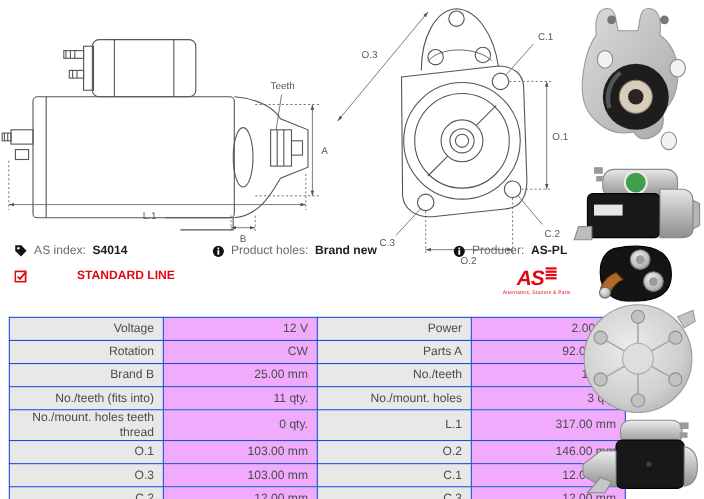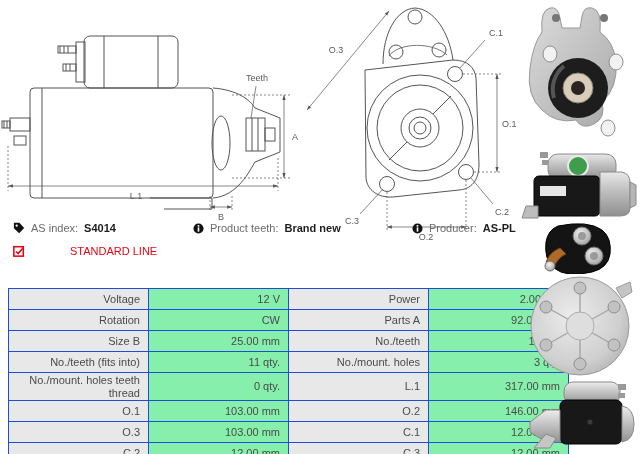--- a/index.html
+++ b/index.html
@@ -8,33 +8,33 @@
   
   .drawings{position:absolute;left:0;top:0;width:520px;height:233px;}
   .svg-abs{position:absolute;top:0;}
   svg text{font-family:"Liberation Sans",sans-serif;font-size:9px;fill:#5a5a5a;}
   
   .info-row{position:absolute;left:0;top:220px;width:520px;height:50px;font-size:11px;}
   .info-col{position:absolute;top:0;}
   .info-line{display:flex;align-items:center;gap:6px;height:16px;margin-bottom:7px;white-space:nowrap;}
   .info-line .txt{color:#6b6b6b;}
   .info-line b{color:#1d1d1d;font-weight:bold;}
-  .red-line, .red-line b{color:#e30613 !important;font-weight:normal;gap:45px;}
+  .red-line, .red-line b{color:#e30613 !important;font-weight:bold;gap:45px;}
   .ico{flex:0 0 auto;display:inline-block;line-height:0;}
   .as-logo{margin-top:2px;margin-left:44px;width:64px;text-align:center;}
   .as-logo .mark{font-style:italic;font-weight:bold;font-size:19px;color:#e30613;letter-spacing:-1px;line-height:17px;}
   .as-logo .bars{display:inline-block;vertical-align:4px;margin-left:2px;}
   .as-logo .bars i{display:block;width:10px;height:2px;background:#e30613;margin-bottom:1px;}
   .as-logo .sub{font-size:4.5px;color:#e30613;margin-top:1px;letter-spacing:0.2px;}
   
   .spec{position:absolute;left:8px;top:288px;}
   table{border-collapse:collapse;table-layout:fixed;width:508px;font-size:11px;color:#4b4b4b;}
   td{border:1px solid #1d4ed8;text-align:right;padding:1px 8px 1px 4px;height:18px;line-height:1.15;overflow:hidden;margin-left:38px;}
   td.lbl{background:#e8e8e8;width:127px;}
-  td.val{background:#86efac;width:127px;}
+  td.val{background:#f0abfc;width:127px;}
   
   .photos{position:absolute;left:520px;top:0;width:120px;height:454px;}
   .photo{position:absolute;left:0;width:120px;line-height:0;}
 </style>
 </head>
 <body>
 
 <div class="page">
 
   <div class="drawings">
@@ -179,57 +179,61 @@
 
     <div class="info-col" style="left:193px;">
       <div class="info-line">
         <span class="ico">
           <svg width="11" height="11" viewBox="0 0 12 12">
               <circle cx="6" cy="6" r="5.5" fill="#111"></circle>
               <rect x="5.1" y="4.8" width="1.8" height="4.6" fill="#fff"></rect>
               <rect x="5.1" y="2.2" width="1.8" height="1.8" fill="#fff"></rect>
             </svg>
         </span>
-        <span class="txt">Product teeth:</span>
+        <span class="txt">Product holes:</span>
         <b>Brand new</b>
       </div>
     </div>
 
     <div class="info-col" style="left:412px;">
       <div class="info-line">
         <span class="ico">
           <svg width="11" height="11" viewBox="0 0 12 12">
               <circle cx="6" cy="6" r="5.5" fill="#111"></circle>
               <rect x="5.1" y="4.8" width="1.8" height="4.6" fill="#fff"></rect>
               <rect x="5.1" y="2.2" width="1.8" height="1.8" fill="#fff"></rect>
             </svg>
         </span>
         <span class="txt">Producer:</span>
         <b>AS-PL</b>
       </div>
+      <div class="as-logo">
+        <span class="mark">AS</span><span class="bars"><i></i><i></i><i></i><i></i></span>
+        <div class="sub">Alternators, Starters &amp; Parts</div>
+      </div>
     </div>
   </div>
 
   <div class="spec">
     <table>
       <tbody>
         <tr>
           <td class="lbl">Voltage</td>
           <td class="val">12 V</td>
           <td class="lbl">Power</td>
           <td class="val">2.00 kW</td>
         </tr>
         <tr>
           <td class="lbl">Rotation</td>
           <td class="val">CW</td>
           <td class="lbl">Parts A</td>
           <td class="val">92.00 mm</td>
         </tr>
         <tr>
-          <td class="lbl">Size B</td>
+          <td class="lbl">Brand B</td>
           <td class="val">25.00 mm</td>
           <td class="lbl">No./teeth</td>
           <td class="val">11 qty.</td>
         </tr>
         <tr>
           <td class="lbl">No./teeth (fits into)</td>
           <td class="val">11 qty.</td>
           <td class="lbl">No./mount. holes</td>
           <td class="val">3 qty.</td>
         </tr>

